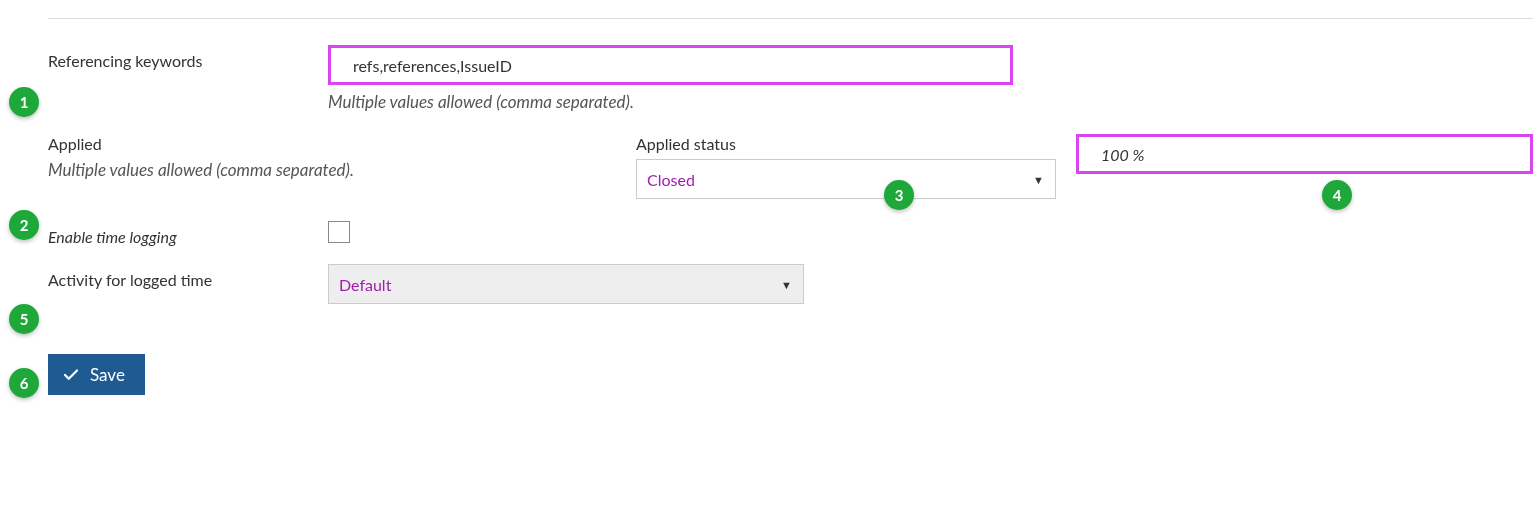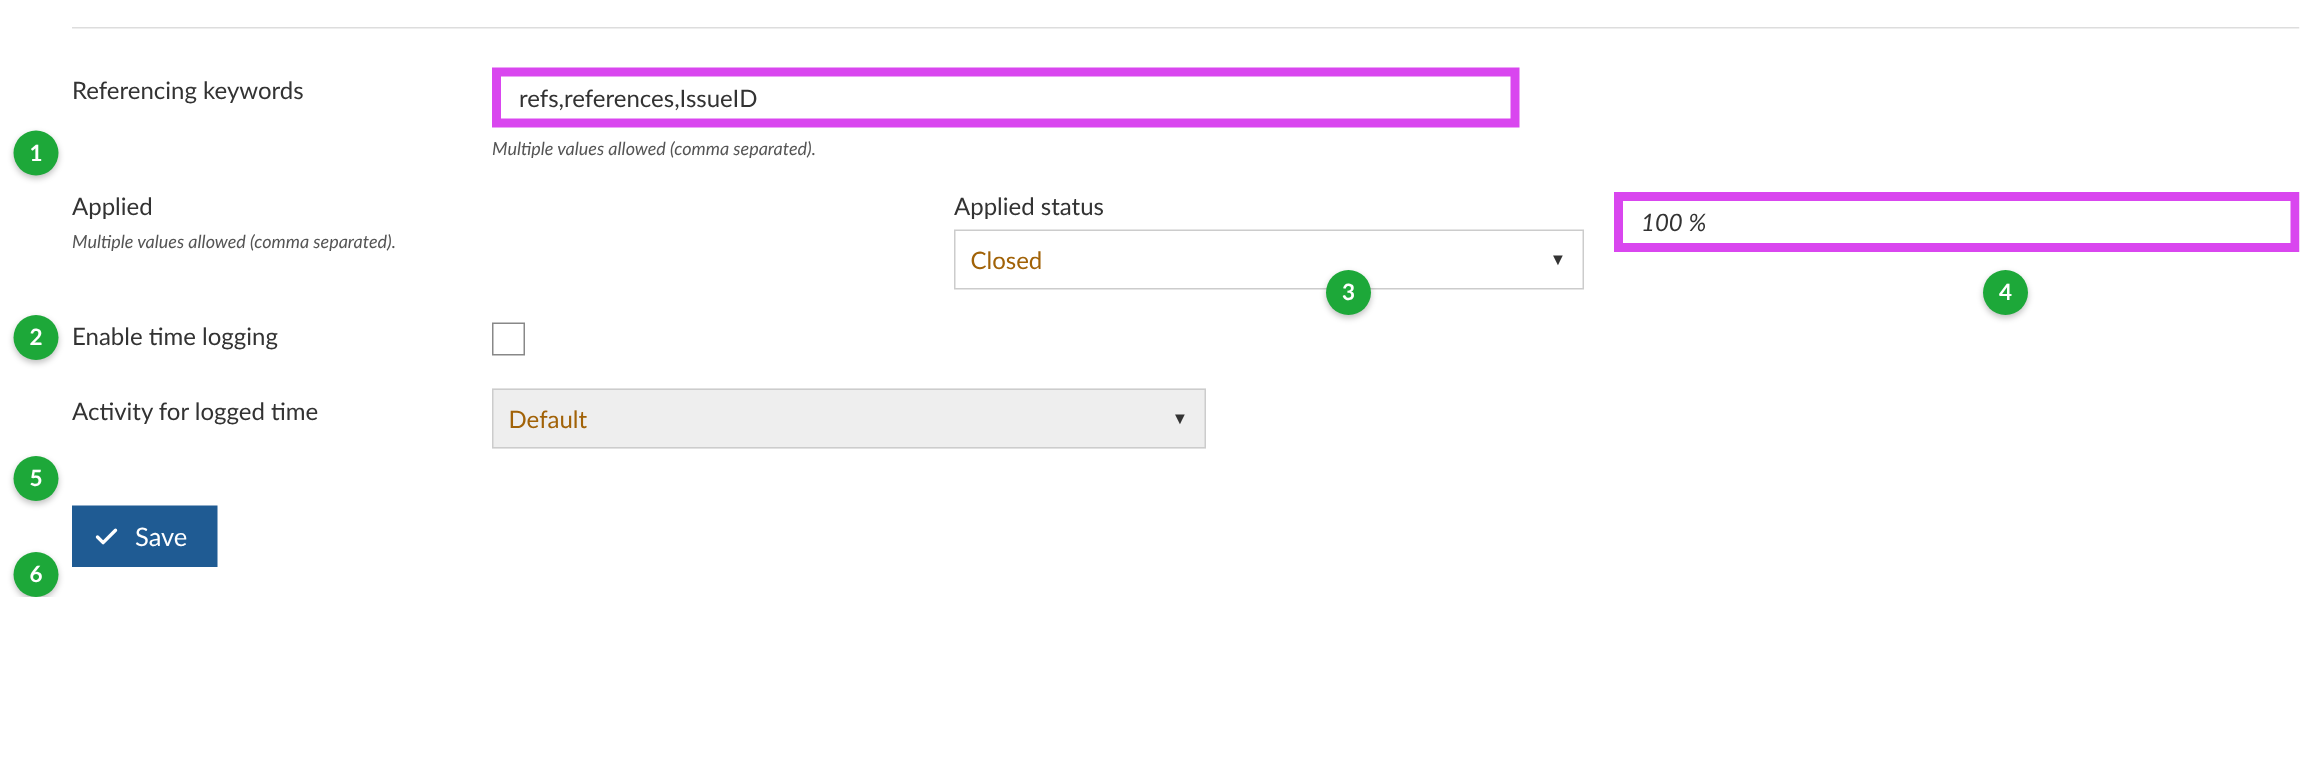--- a/index.html
+++ b/index.html
@@ -42,27 +42,27 @@
     color: #333;
   }
   .label-col.centered { padding-top: 0; }
   .field-col {
     flex: 1;
     min-width: 0;
   }
   .hint {
     font-style: italic;
     color: #555;
-    font-size: 12px;
+    font-size: 17px;
     margin-top: 6px;
   }
   input[type="text"].txt {
     height: 40px;
-    padding: 6px 12px;
-    border: 6px solid #d946ef;
+    padding: 6px 22px;
+    border: 3px solid #d946ef;
     font-size: 16px;
     color: #333;
     font-family: inherit;
     background: #fff;
   }
   .txt.w-large { width: 685px; }
   .sub-label {
     font-size: 16px;
     color: #333;
     margin-bottom: 6px;
@@ -84,21 +84,21 @@
   .select-wrap .sel {
     width: 100%;
     height: 40px;
     padding: 6px 30px 6px 10px;
     border: 1px solid #ccc;
     font-size: 16px;
     font-family: inherit;
     background: #fff;
     appearance: none;
     -webkit-appearance: none;
-    color: #a16207;
+    color: #a21caf;
     text-align: left;
     cursor: pointer;
   }
   .select-wrap .sel.grey { background: #eee; }
   .select-wrap .caret {
     position: absolute;
     right: 12px;
     top: 50%;
     transform: translateY(-50%);
     pointer-events: none;
@@ -119,21 +119,21 @@
     display: inline-flex;
     align-items: center;
     gap: 10px;
     background: #1f5b93;
     color: #fff;
     border: none;
     padding: 10px 20px 10px 14px;
     font-size: 17px;
     font-family: inherit;
     cursor: pointer;
-    margin-top: 16px;
+    margin-top: 28px;
   }
   .save-btn .check-icon svg { display: block; }
   
   .badge {
     position: absolute;
     width: 30px;
     height: 30px;
     border-radius: 50%;
     background: #1da839;
     box-shadow: 0 2px 4px rgba(0,0,0,0.25);
@@ -188,21 +188,21 @@
             </div>
           </div>
           <div class="col-progress">
             <input type="text" class="txt" value="100 %" style="">
           </div>
         </div>
       </div>
     </div>
 
     
-    <div class="form-row tight" style="align-items:flex-start;">
+    <div class="form-row tight" style="align-items:flex-end;font-style:italic;">
       <div class="label-col centered">Enable time logging</div>
       <div class="field-col">
         <span class="checkbox" role="checkbox" aria-checked="false"></span>
       </div>
     </div>
 
     
     <div class="form-row">
       <div class="label-col">Activity for logged time</div>
       <div class="field-col">

